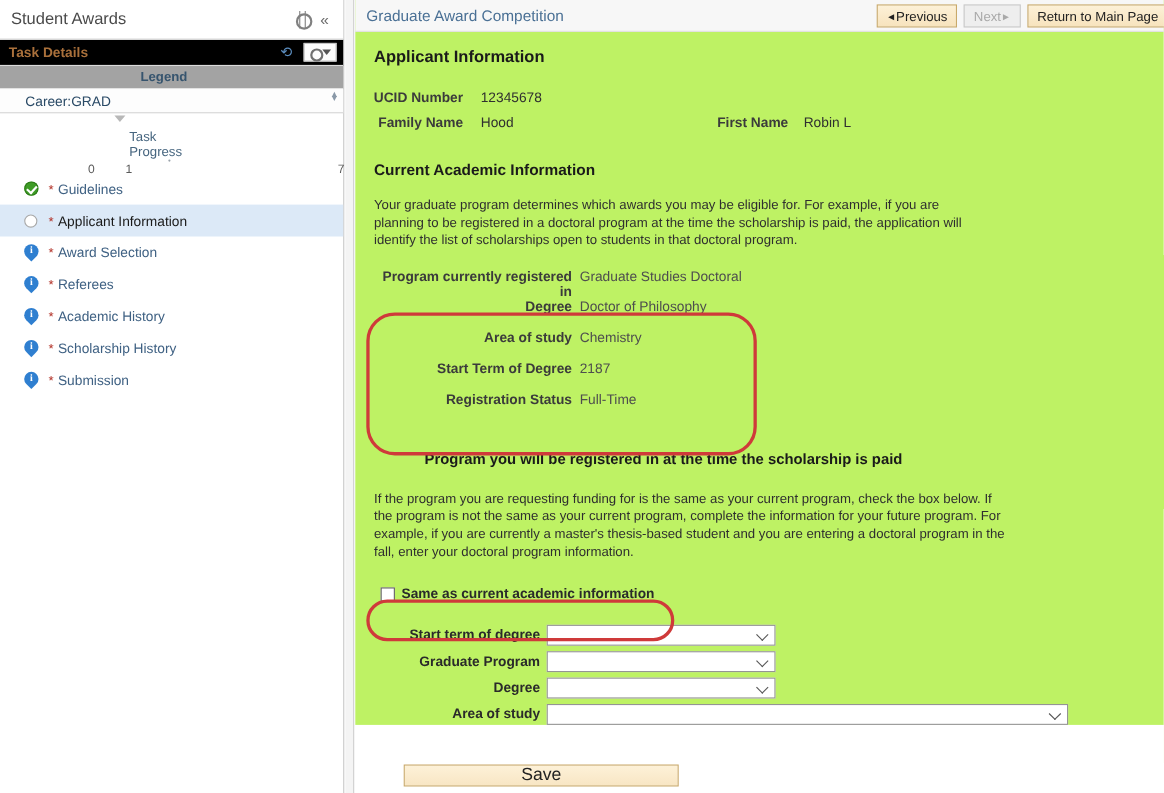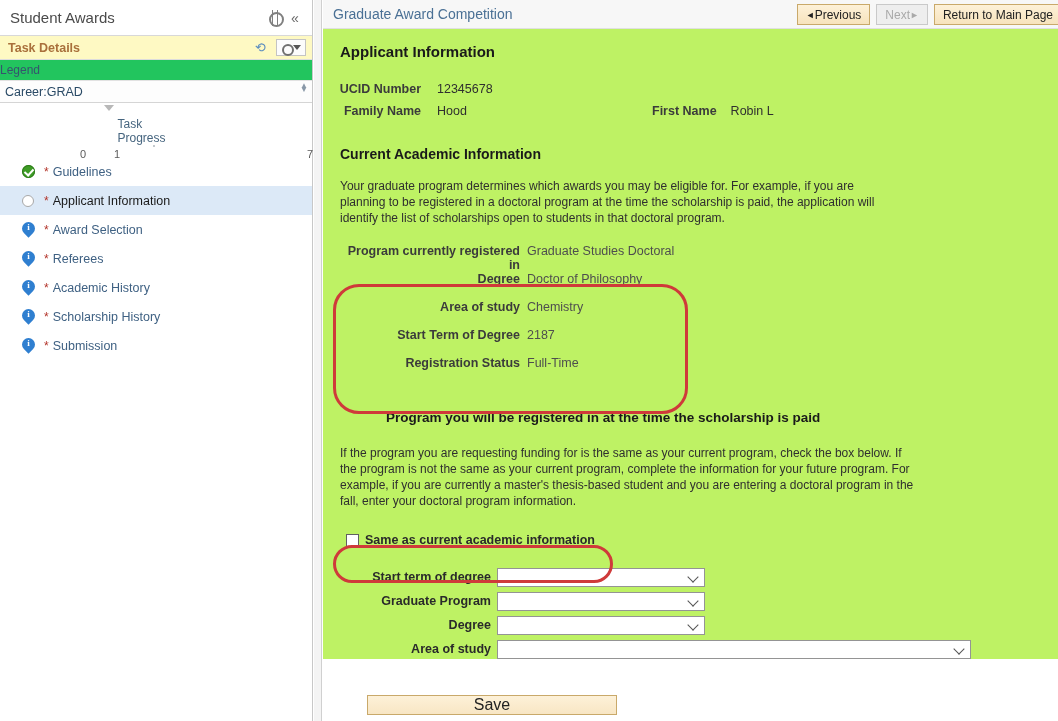--- a/index.html
+++ b/index.html
@@ -64,21 +64,21 @@
     position: absolute; left: 4.5px; top: -1.5px;
     width: 4px; height: 16px;
     border-left: 1.5px solid #808080;
     border-right: 1.5px solid #808080;
     transform: rotate(0deg);
   }
   .chev-left { font-size: 14px; color: #6a6a6a; letter-spacing: -2px; }
 
   .sb-taskdetails-bar {
     height: 24px;
-    background: #fef9c3;
+    background: #000000;
     border-bottom: 1px solid #dcdcdc;
     display: flex; align-items: center;
     padding: 0 6px 0 8px;
   }
   .sb-taskdetails-label {
     flex: 1;
     color: #a9703b;
     font-weight: bold;
     font-size: 12.5px;
   }
@@ -105,31 +105,32 @@
   .caret-dn {
     width: 0; height: 0;
     border-left: 4px solid transparent;
     border-right: 4px solid transparent;
     border-top: 5px solid #555;
   }
 
   .sb-legend-row {
     height: 21px;
     border-bottom: 1px solid #e2e2e2;
-    display: flex; align-items: center; justify-content: flex-start;
+    display: flex; align-items: center; justify-content: center;
     padding-right: 14px;
-    background: #22c55e;
+    background: #a3a3a3;
+    font-weight: bold;
   }
   .legend-link { color: #36546e; font-size: 12px; cursor: pointer; }
 
   .sb-career-row {
     height: 22px;
     border-bottom: 1px solid #d5d5d5;
     display: flex; align-items: center;
-    padding-left: 5px;
+    padding-left: 23px;
     background: #fdfdfd;
     position: relative;
   }
   .career-label { color: #2a4a66; font-size: 12.5px; }
   .career-expander {
     position: absolute; right: 4px; top: 3px;
     display: flex; flex-direction: column; align-items: center;
     line-height: 4px; color: #8a99a8; font-size: 8px;
   }
 

